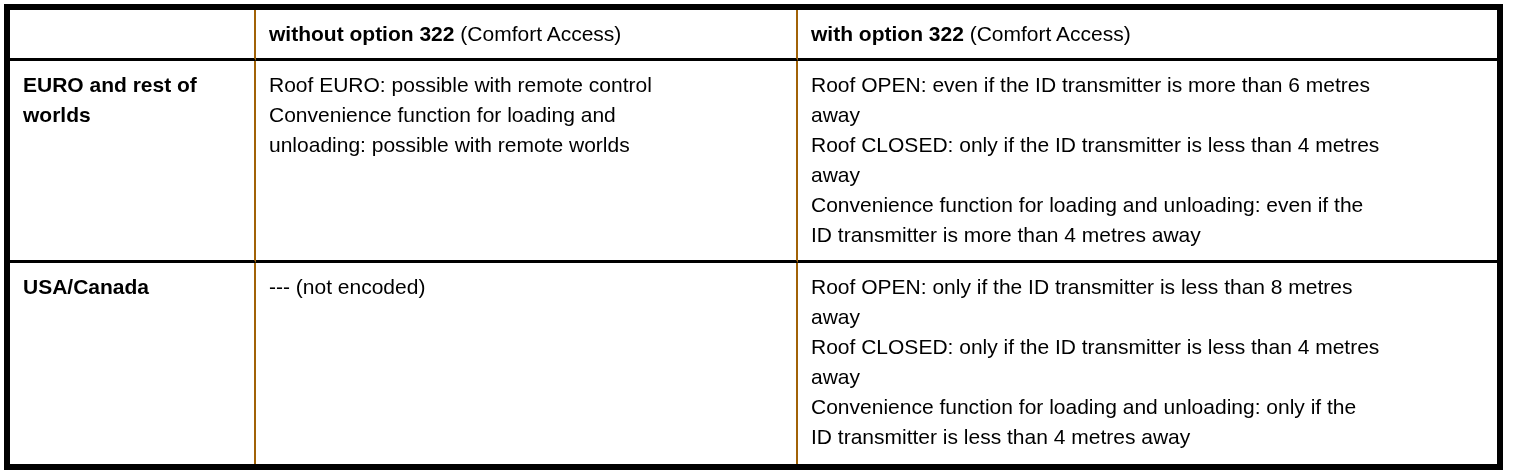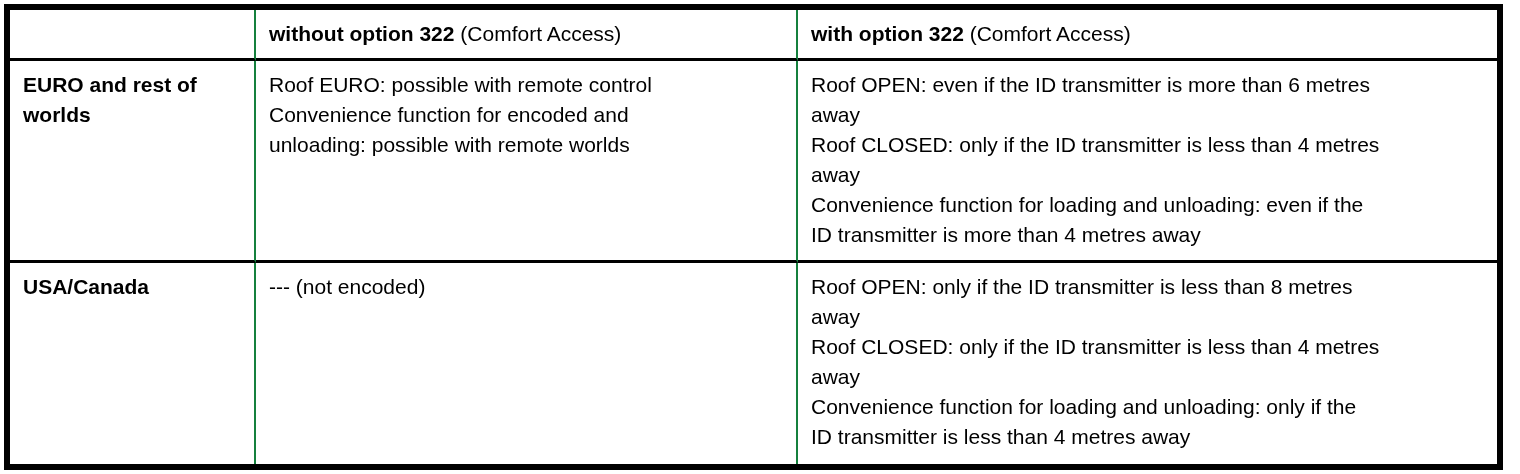--- a/index.html
+++ b/index.html
@@ -24,21 +24,21 @@
     grid-template-rows: 51px 202px 1fr;
     background: #ffffff;
   }
   .cell {
     box-sizing: border-box;
     padding: 9px 12px 0 13px;
     font-size: 21px;
     line-height: 30px;
     overflow: hidden;
   }
-  .col-div { border-right: 2px solid #15803d; }   
+  .col-div { border-right: 2px solid #a16207; }   
   .row-div { border-bottom: 3px solid #000000; }  
   .hdr {
     display: flex;
     align-items: center;
     padding-top: 0;
     white-space: pre-wrap;
   }
   .bold { font-weight: bold; }
   .line { white-space: nowrap; }
 </style>
@@ -55,21 +55,21 @@
     <div class="cell hdr row-div">
       <span class="bold">with option 322</span><span> (Comfort Access)</span>
     </div>
 
     <div class="cell bold col-div row-div">
       <div class="line">EURO and rest of</div>
       <div class="line">worlds</div>
     </div>
     <div class="cell col-div row-div">
       <div class="line">Roof EURO: possible with remote control</div>
-      <div class="line">Convenience function for encoded and</div>
+      <div class="line">Convenience function for loading and</div>
       <div class="line">unloading: possible with remote worlds</div>
     </div>
     <div class="cell row-div">
       <div class="line">Roof OPEN: even if the ID transmitter is more than 6 metres</div>
       <div class="line">away</div>
       <div class="line">Roof CLOSED: only if the ID transmitter is less than 4 metres</div>
       <div class="line">away</div>
       <div class="line">Convenience function for loading and unloading: even if the</div>
       <div class="line">ID transmitter is more than 4 metres away</div>
     </div>

